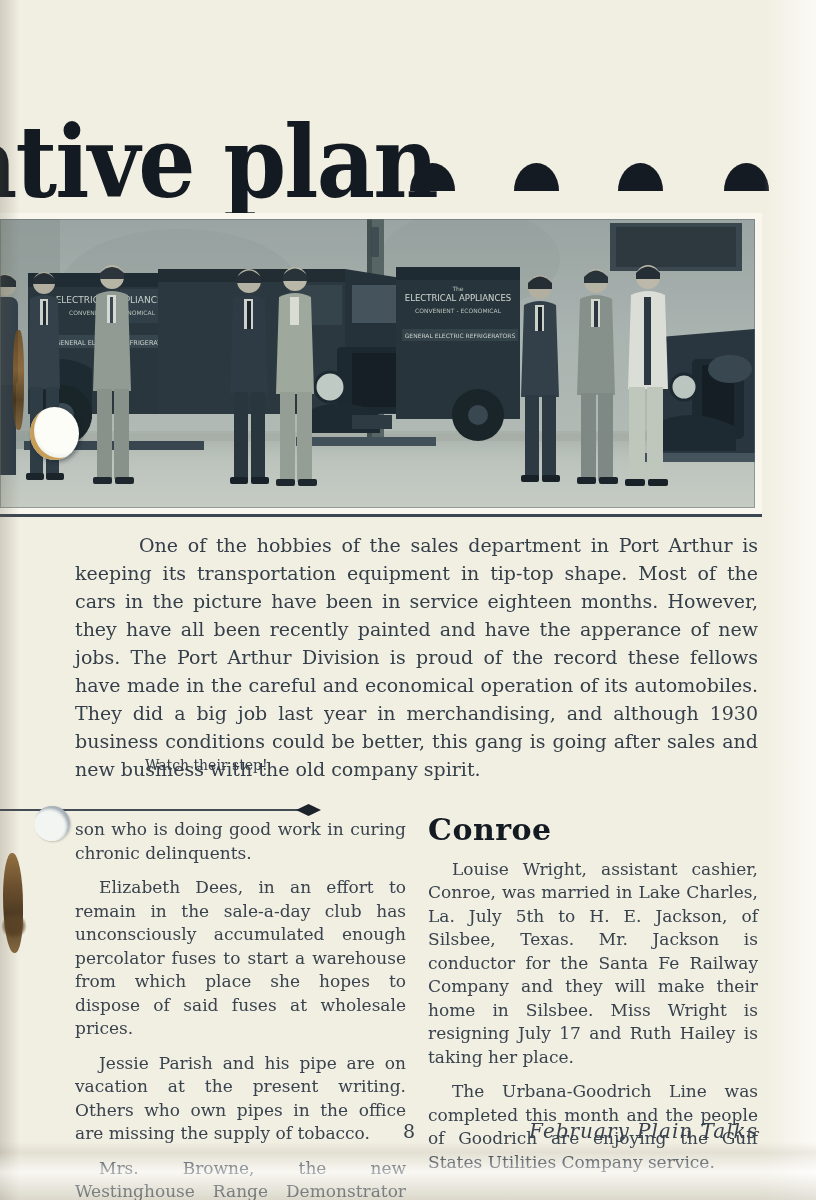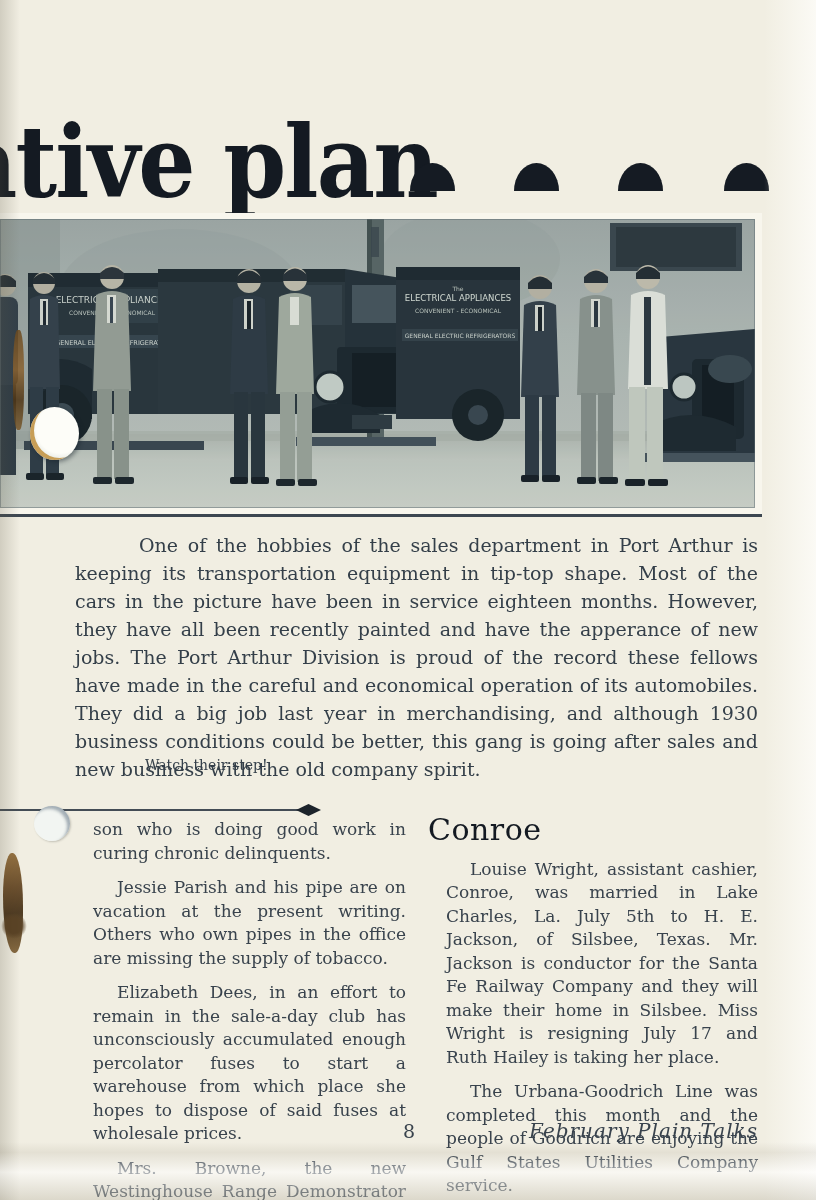--- a/index.html
+++ b/index.html
@@ -43,25 +43,25 @@
   .tagline{position:absolute;left:145px;top:757px;margin:0;font-size:14px;color:#343f49;}
 
   
   .divider{position:absolute;left:0;top:803px;width:330px;height:14px;z-index:2;}
   .divider .rule{position:absolute;left:0;top:6px;width:308px;height:2px;background:#434c55;}
   .divider .diamond{position:absolute;left:296px;top:1px;width:25px;height:12px;background:#1c232b;
     clip-path:polygon(0 50%,50% 0,100% 50%,50% 100%);}
 
   
   .col{position:absolute;top:818px;font-size:17px;line-height:23.5px;text-align:justify;color:#39434d;}
-  .col p{margin:0 0 11px 18px;}
+  .col p{margin:0 0 11px 0;}
   .col p.indent{text-indent:24px;}
   .col-left{left:75px;width:331px;}
   .col-right{left:428px;width:330px;}
-  .col-heading{margin:0 0 16px 0;font-size:30px;font-weight:normal;color:#141a22;letter-spacing:.5px;}
+  .col-heading{margin:0 0 16px 0;font-size:30px;font-weight:bold;color:#141a22;letter-spacing:.5px;}
 
   
   .pageno{position:absolute;left:403px;top:1120px;font-size:19px;color:#39434d;}
   .pubname{position:absolute;right:58px;top:1119px;font-size:20px;font-style:italic;color:#39434d;letter-spacing:1px;}
 
   
   .punch-hole{position:absolute;border-radius:50%;z-index:7;}
   .hole-photo{left:30px;top:407px;width:49px;height:53px;
     background:radial-gradient(circle at 62% 42%, #fdfdf8 0 55%, #e8ebe6 70%, #aeb8b6 100%);
     box-shadow:inset 5px -3px 0 -1px #c79e57, 2px 2px 4px rgba(20,30,40,.45);}
@@ -274,22 +274,22 @@
 
   <p class="tagline">Watch their step!</p>
 
   <div class="divider">
     <div class="rule"></div>
     <div class="diamond"></div>
   </div>
 
   <div class="col col-left">
     <p>son who is doing good work in curing chronic delinquents.</p>
+    <p class="indent">Elizabeth Dees, in an effort to remain in the sale-a-day club has unconsciously accumulated enough percolator fuses to start a warehouse from which place she hopes to dispose of said fuses at wholesale prices.</p>
     <p class="indent">Jessie Parish and his pipe are on vacation at the present writing. Others who own pipes in the office are missing the supply of tobacco.</p>
-    <p class="indent">Elizabeth Dees, in an effort to remain in the sale-a-day club has unconsciously accumulated enough percolator fuses to start a warehouse from which place she hopes to dispose of said fuses at wholesale prices.</p>
     <p class="indent">Mrs. Browne, the new Westinghouse Range Demonstrator was a visitor the past month in Orange.</p>
   </div>
 
   <div class="col col-right">
     <h2 class="col-heading">Conroe</h2>
     <p class="indent">Louise Wright, assistant cashier, Conroe, was married in Lake Charles, La. July 5th to H. E. Jackson, of Silsbee, Texas. Mr. Jackson is conductor for the Santa Fe Railway Company and they will make their home in Silsbee. Miss Wright is resigning July 17 and Ruth Hailey is taking her place.</p>
     <p class="indent">The Urbana-Goodrich Line was completed this month and the people of Goodrich are enjoying the Gulf States Utilities Company service.</p>
   </div>
 
   <div class="pageno">8</div>

